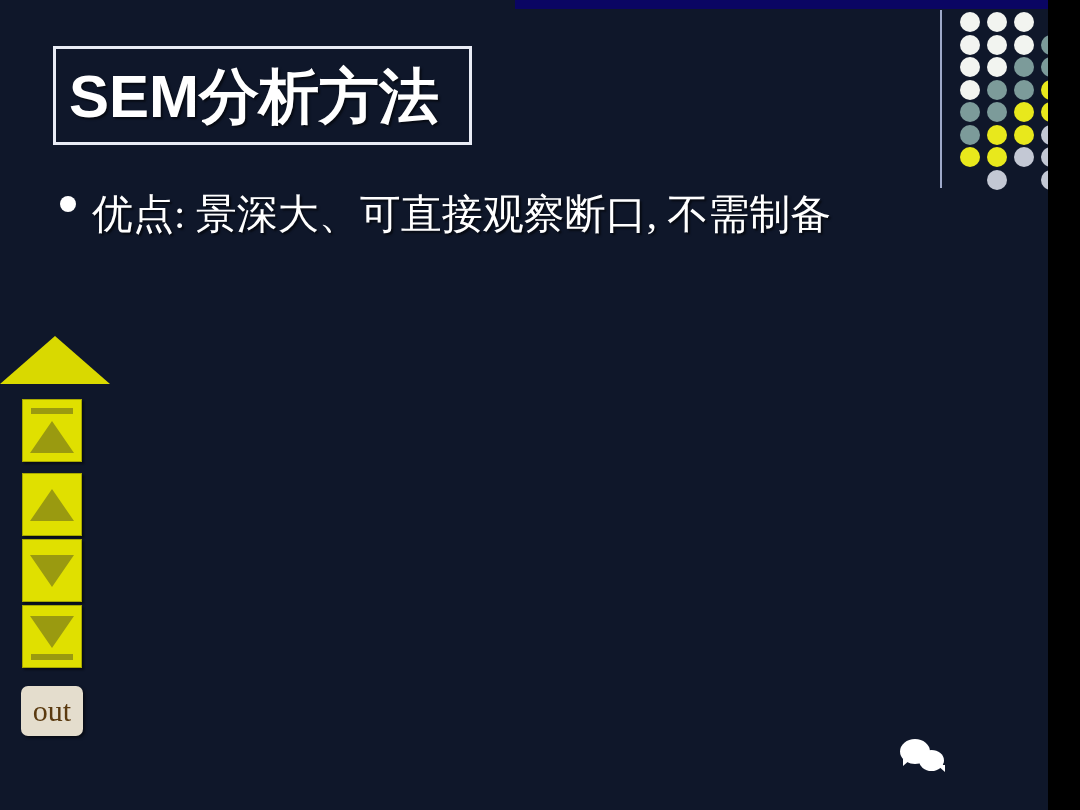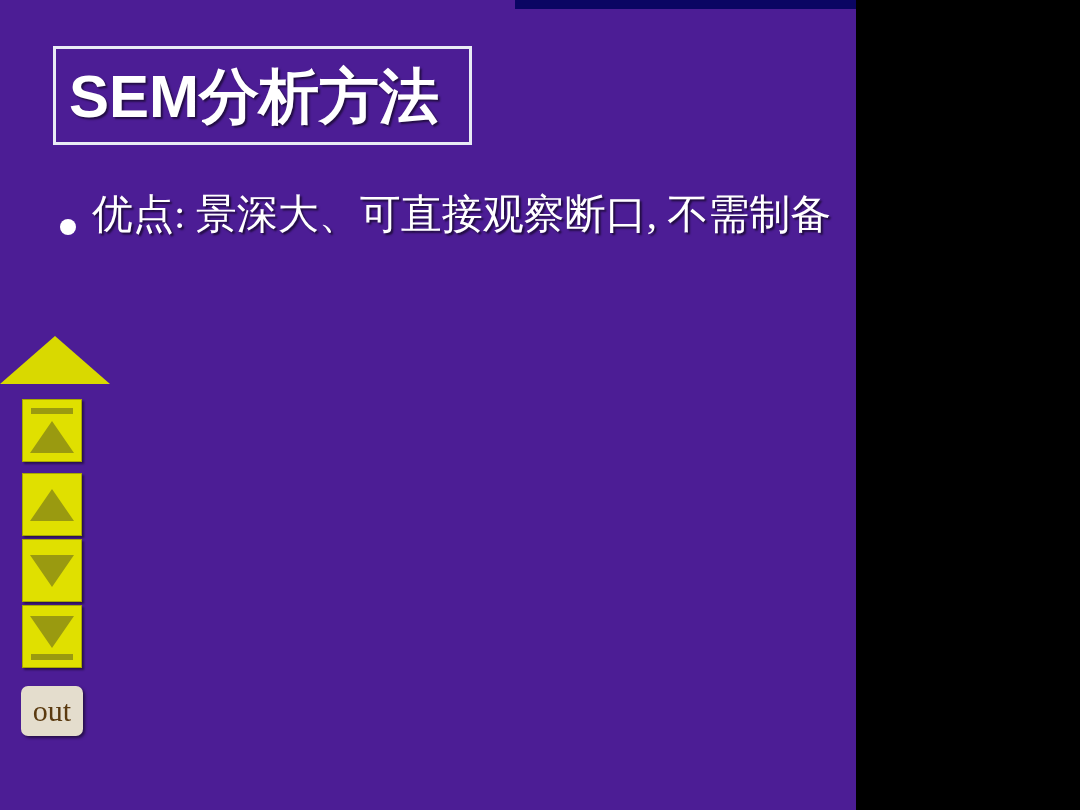--- a/index.html
+++ b/index.html
@@ -2,23 +2,23 @@
 <html><head>
 <meta charset="utf-8">
 <style>
   html, body {
     margin: 0;
     padding: 0;
     background: #000;
   }
   #slide {
     position: relative;
-    width: 856px;
+    width: 1048px;
     height: 810px;
-    background: #4c1d95;
+    background: #0f172a;
     overflow: hidden;
     font-family: "Liberation Serif", "DejaVu Serif", serif;
     text-decoration: underline;
   }
 
   
   .top-band {
     position: absolute;
     left: 515px; top: 0; width: 565px; height: 9px;
     background: #0a0563;
@@ -72,21 +72,21 @@
     border-radius: 50%;
   }
 
   
   .bullet-block { position: absolute; }
   .blk-1 { left: 60px; top: 183px; }
   .blk-2 { left: 133px; top: 345px; }
 
   .line {
     display: flex;
-    align-items: flex-end;
+    align-items: center;
     color: #ffffff;
     font-size: 41px;
     line-height: 62px;
     white-space: pre;
     text-shadow: 2px 2px 2px rgba(0,0,0,0.6);
   }
   .line.indent-1 { padding-left: 118px; }
   .line.indent-2 { padding-left: 246px; }
 
   .bullet-dot {

